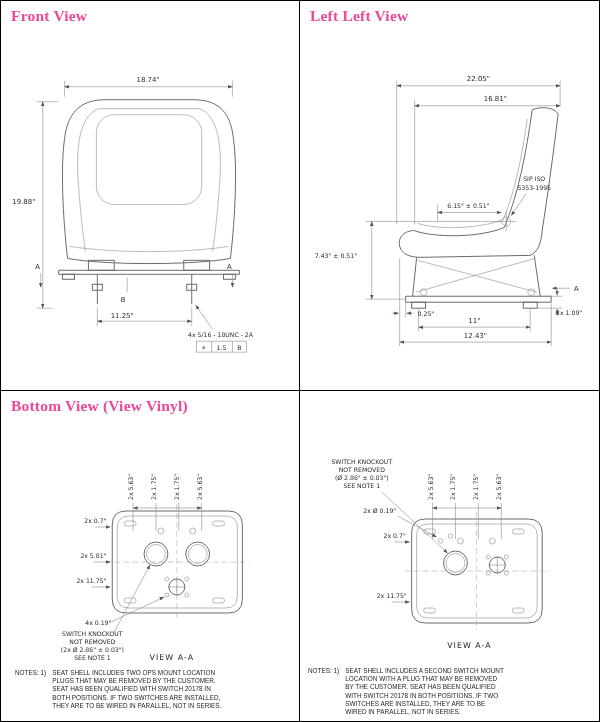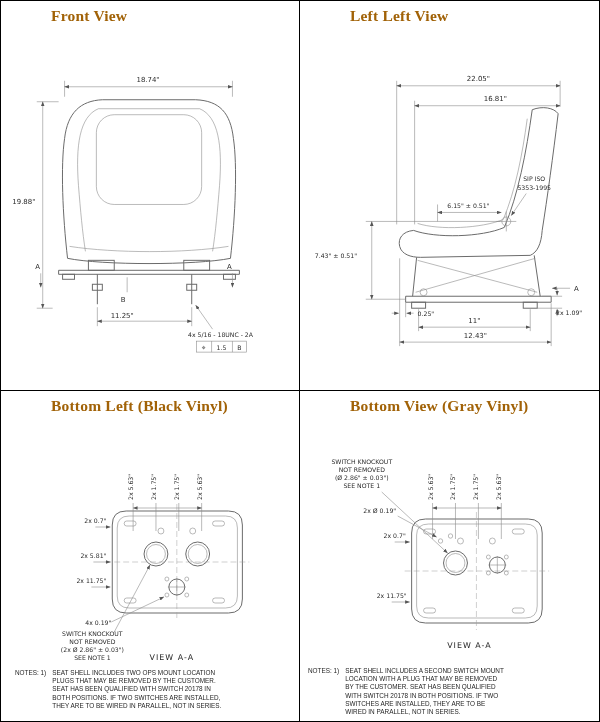--- a/index.html
+++ b/index.html
@@ -4,21 +4,21 @@
 <style>
   * { margin:0; padding:0; box-sizing:border-box; }
   html,body { background:#fff; }
   body { width:600px; height:722px; font-family:"Liberation Sans",sans-serif; }
   .sheet { width:600px; height:722px; border:1px solid #000; display:grid;
            grid-template-columns:299px 299px; grid-template-rows:390px 330px; background:#fff; }
   .panel { position:relative; overflow:hidden; background:#fff; }
   .panel.br { border-right:1px solid #000; }
   .panel.bb { border-bottom:1px solid #000; }
   .panel-title { position:absolute; top:6px; left:10px; font-family:"Liberation Serif",serif;
-                 font-weight:bold; font-size:15.5px; color:#a16207; letter-spacing:0.2px;margin-left:40px; }
+                 font-weight:bold; font-size:15.5px; color:#ec4899; letter-spacing:0.2px; }
   svg.draw { position:absolute; left:0; top:0; width:100%; height:100%; }
   svg .main { stroke:#6a6a6a; stroke-width:1; fill:none; }
   svg .thin { stroke:#8c8c8c; stroke-width:0.6; fill:none; }
   svg .dash { stroke:#a0a0a0; stroke-width:0.5; fill:none; stroke-dasharray:6 3; }
   svg text { font-family:"DejaVu Sans",sans-serif; font-size:7px; fill:#2b2b2b; stroke:none; }
   svg text.small { font-size:6.2px; }
   svg text.mid { text-anchor:middle; }
   svg text.viewlab { font-size:8px; letter-spacing:1px; }
   .notes { position:absolute; display:flex; gap:6px; font-size:6.4px; line-height:1.28; color:#1e1e1e; }
   .notes .nbody { white-space:pre-line; }
@@ -158,21 +158,21 @@
       <text class="mid small" x="36" y="258">7.43" ± 0.51"</text>
       <text class="small" x="118" y="316">0.25"</text>
       <text class="mid" x="175" y="323">11"</text>
       <text class="mid" x="176" y="338">12.43"</text>
       <text class="mid small" x="270" y="315">2x 1.09"</text>
       <text x="275" y="291" font-size="8">A</text>
     </svg>
   </div>
 
   <div class="panel br">
-    <div class="panel-title">Bottom Left (Black Vinyl)</div>
+    <div class="panel-title">Bottom View (View Vinyl)</div>
     <svg class="draw" viewBox="0 0 300 330" preserveAspectRatio="none">
       <defs>
         <marker id="arB" viewBox="0 0 8 6" markerWidth="8" markerHeight="6" refX="7.5" refY="3" orient="auto-start-reverse">
           <path d="M0,0 L8,3 L0,6 Z" fill="#555"></path>
         </marker>
       </defs>
       <g>
         <path class="main" d="M126,120 L229,120 Q243,120 243,134 L243,208 Q243,222 229,222 L126,222 Q112,222 112,208 L112,134 Q112,120 126,120 Z"></path>
         <path class="thin" d="M129,125 L226,125 Q238,125 238,137 L238,205 Q238,217 226,217 L129,217 Q117,217 117,205 L117,137 Q117,125 129,125 Z"></path>
         <rect class="thin" x="124" y="130" width="12" height="5" rx="2.5"></rect>
@@ -225,21 +225,20 @@
       <div class="nlabel">NOTES:  1)</div>
       <div class="nbody">SEAT SHELL INCLUDES TWO OPS MOUNT LOCATION
 PLUGS THAT MAY BE REMOVED BY THE CUSTOMER.
 SEAT HAS BEEN QUALIFIED WITH SWITCH 20178 IN
 BOTH POSITIONS. IF TWO SWITCHES ARE INSTALLED,
 THEY ARE TO BE WIRED IN PARALLEL, NOT IN SERIES.</div>
     </div>
   </div>
 
   <div class="panel">
-    <div class="panel-title">Bottom View (Gray Vinyl)</div>
     <svg class="draw" viewBox="0 0 300 330" preserveAspectRatio="none">
       <defs>
         <marker id="arG" viewBox="0 0 8 6" markerWidth="8" markerHeight="6" refX="7.5" refY="3" orient="auto-start-reverse">
           <path d="M0,0 L8,3 L0,6 Z" fill="#555"></path>
         </marker>
       </defs>
       <g>
         <path class="main" d="M126,128 L229,128 Q243,128 243,142 L243,218 Q243,232 229,232 L126,232 Q112,232 112,218 L112,142 Q112,128 126,128 Z"></path>
         <path class="thin" d="M129,133 L226,133 Q238,133 238,144 L238,215 Q238,227 226,227 L129,227 Q117,227 117,215 L117,144 Q117,133 129,133 Z"></path>
         <rect class="thin" x="124" y="138" width="12" height="5" rx="2.5"></rect>

